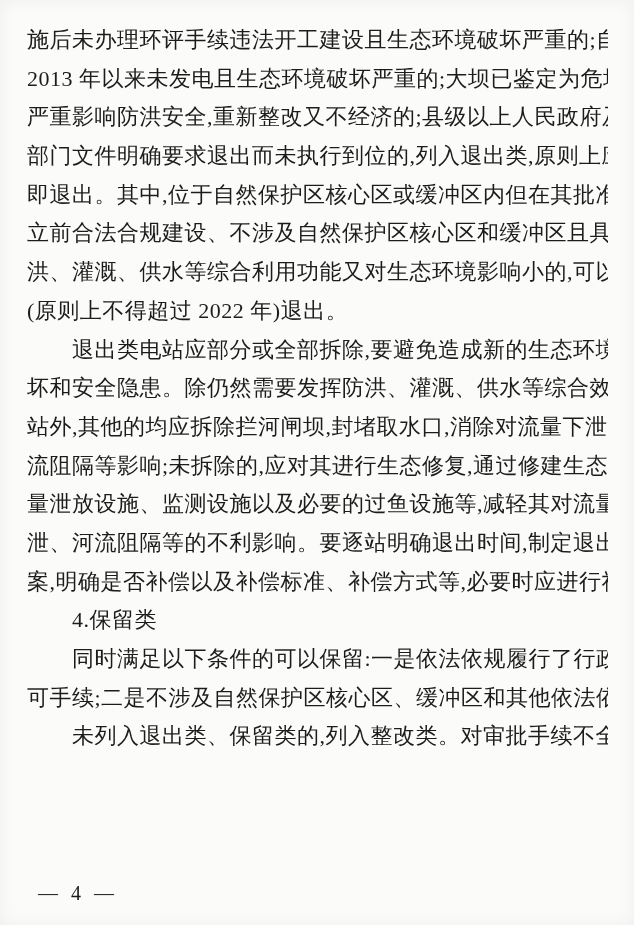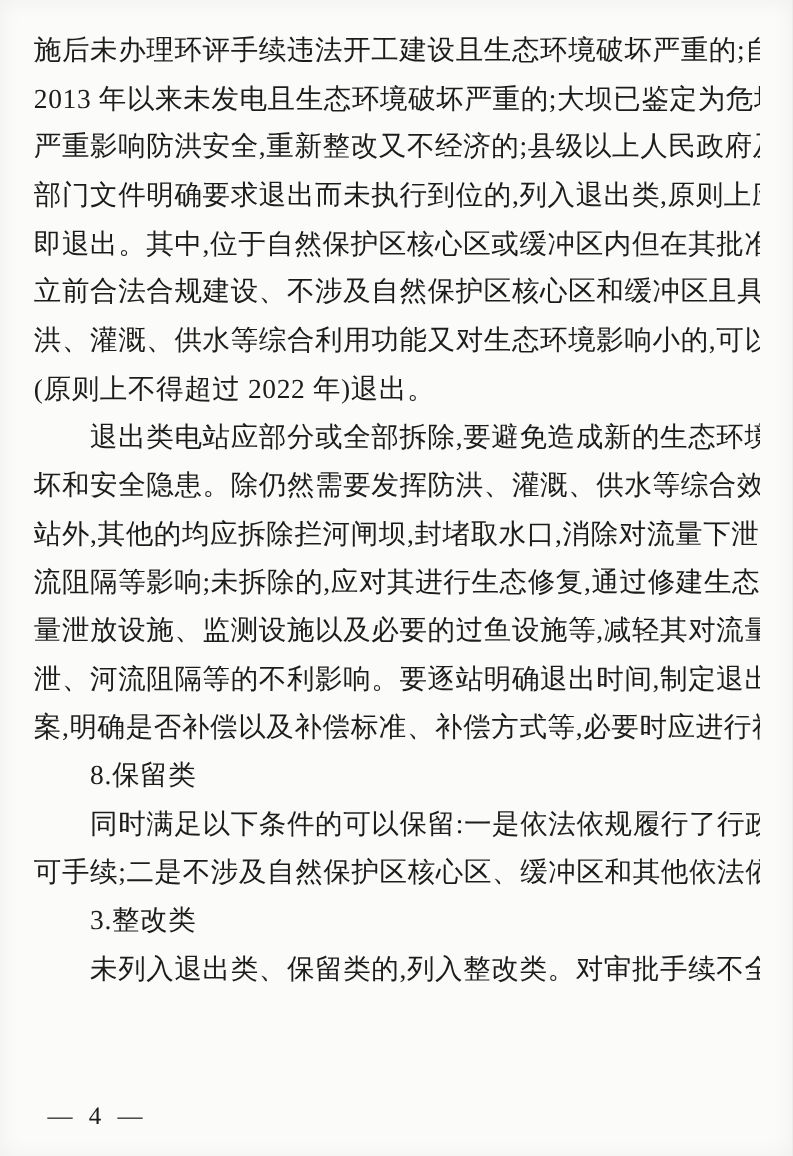--- a/index.html
+++ b/index.html
@@ -65,20 +65,19 @@
     <div class="line">立前合法合规建设、不涉及自然保护区核心区和缓冲区且具有防</div>
     <div class="line">洪、灌溉、供水等综合利用功能又对生态环境影响小的,可以限期</div>
     <div class="line last">(原则上不得超过 2022 年)退出。</div>
     <div class="line indent">退出类电站应部分或全部拆除,要避免造成新的生态环境破</div>
     <div class="line">坏和安全隐患。除仍然需要发挥防洪、灌溉、供水等综合效应的电</div>
     <div class="line">站外,其他的均应拆除拦河闸坝,封堵取水口,消除对流量下泄、河</div>
     <div class="line">流阻隔等影响;未拆除的,应对其进行生态修复,通过修建生态流</div>
     <div class="line">量泄放设施、监测设施以及必要的过鱼设施等,减轻其对流量下</div>
     <div class="line">泄、河流阻隔等的不利影响。要逐站明确退出时间,制定退出方</div>
     <div class="line">案,明确是否补偿以及补偿标准、补偿方式等,必要时应进行社会</div>
-    <div class="line last indent">8.保留类</div>
+    <div class="line last indent">4.保留类</div>
     <div class="line indent">同时满足以下条件的可以保留:一是依法依规履行了行政许</div>
     <div class="line">可手续;二是不涉及自然保护区核心区、缓冲区和其他依法依规应</div>
-    <div class="line last indent">3.整改类</div>
     <div class="line indent">未列入退出类、保留类的,列入整改类。对审批手续不全的,</div>
   </div>
   <div class="footer">— 4 —</div>
 </div>
 
 </body></html>

